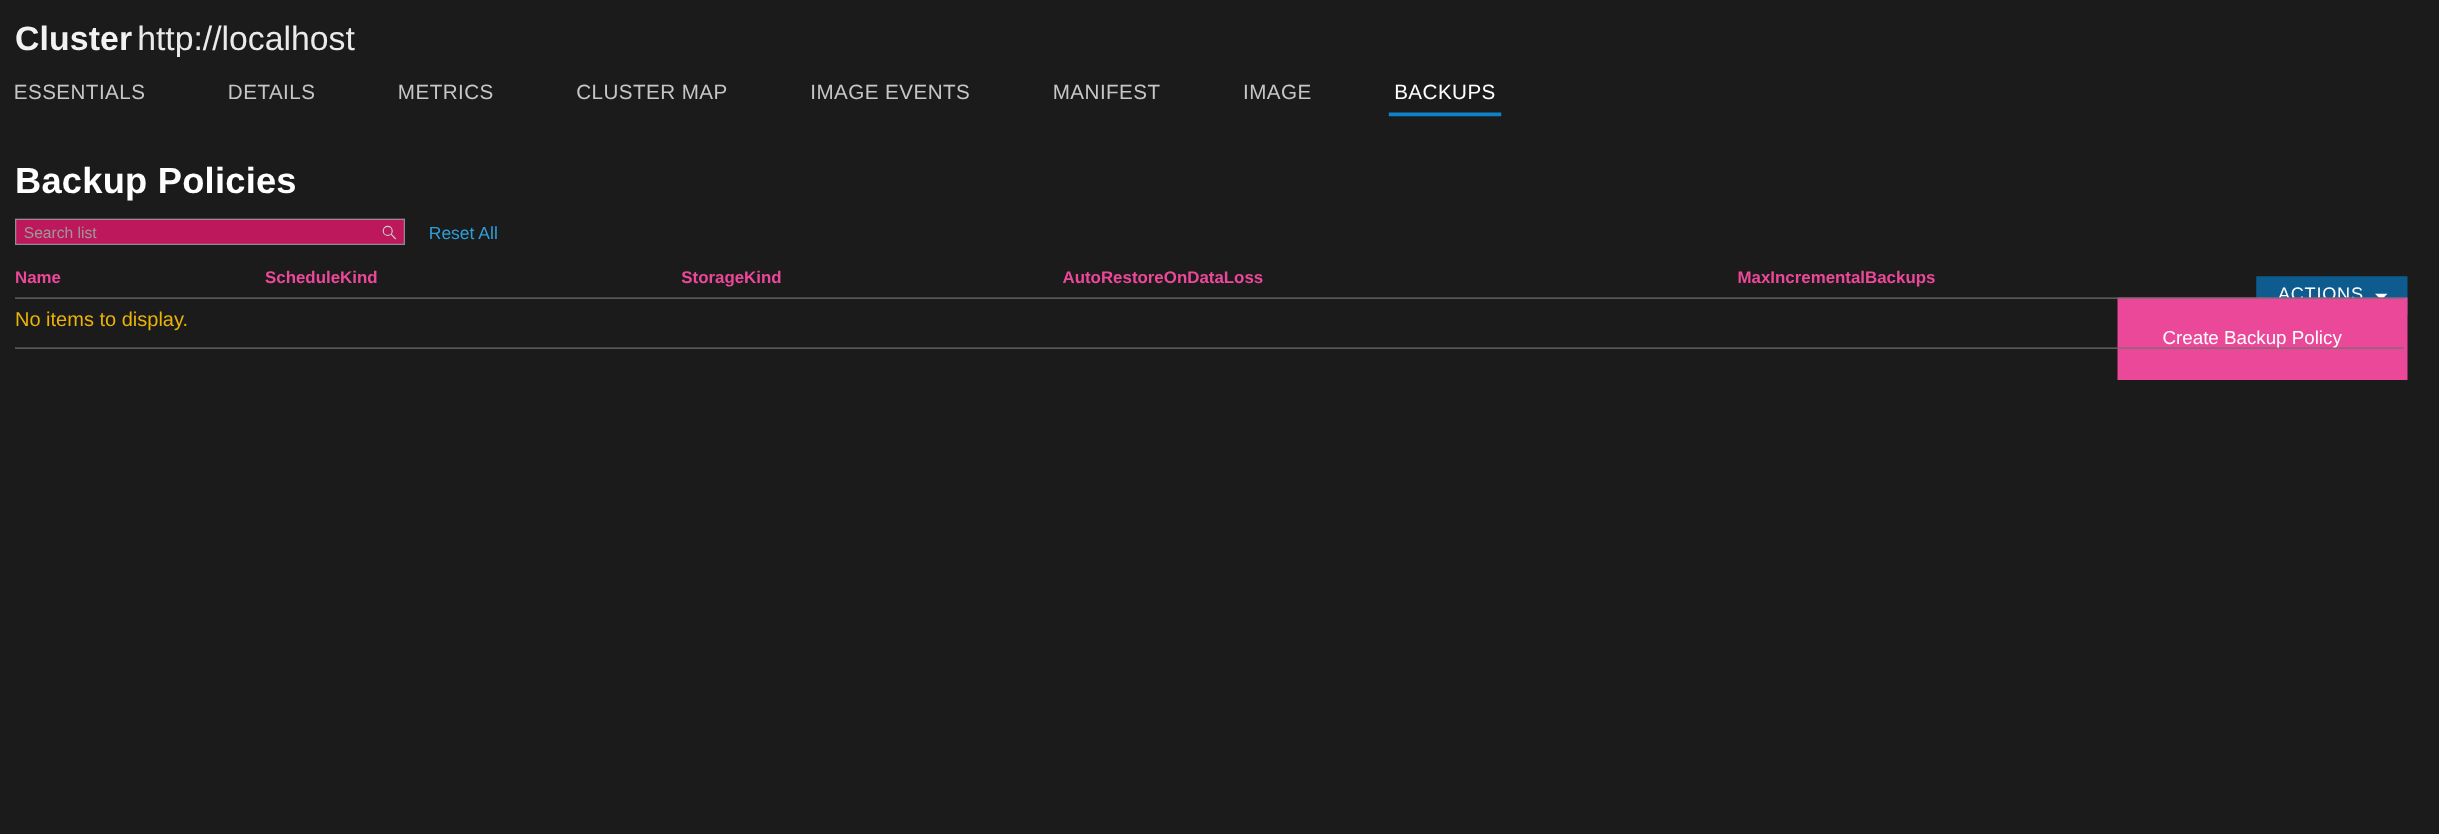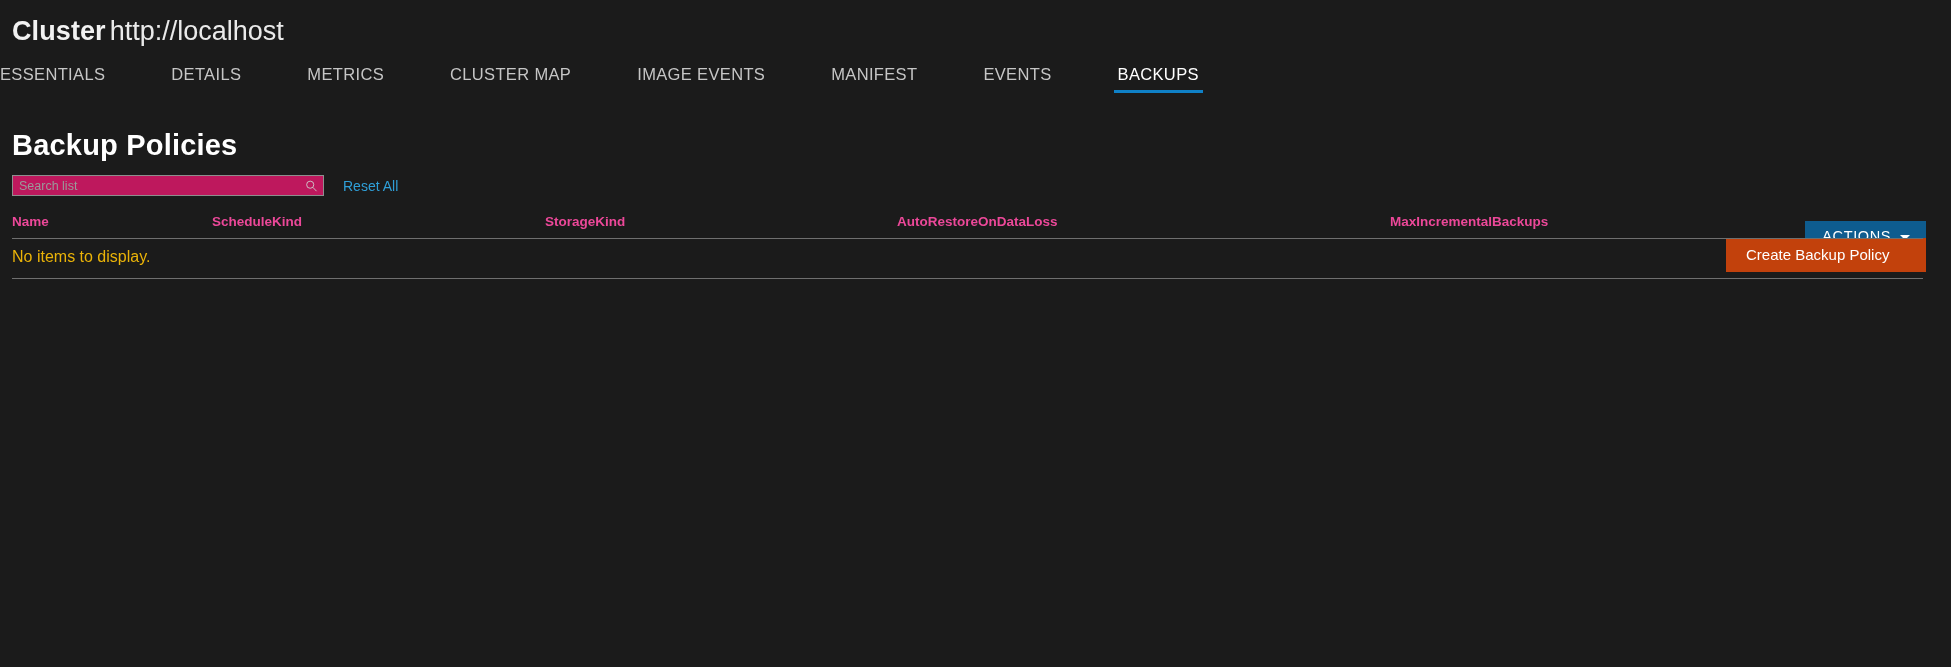--- a/index.html
+++ b/index.html
@@ -35,20 +35,21 @@
     font-weight: 400;
     color: #eaeaea;
     margin-left: 4px;
   }
 
   
   .tabbar {
     display: flex;
     align-items: flex-end;
     margin-top: 13px;
+    padding-left: 11px;
     height: 32px;
     white-space: nowrap;
   }
   .tab {
     position: relative;
     font-size: 16.5px;
     letter-spacing: .35px;
     color: #c6c6c6;
     padding: 0 0 9px 0;
     margin-right: 66px;
@@ -94,22 +95,22 @@
     border-right: 5px solid transparent;
     border-top: 5px solid #ffffff;
     display: inline-block;
     margin-top: 2px;
   }
   .actions-menu {
     position: absolute;
     right: 25px;
     top: 145px;
     min-width: 200px;
-    background: #c2410c;
-    padding: 0;
+    background: #ec4899;
+    padding: 16px;
   }
   .menu-item {
     color: #ffffff;
     font-size: 15px;
     padding: 8px 20px 9px 20px;
     white-space: nowrap;
     cursor: pointer;
   }
 
   
@@ -212,21 +213,21 @@
   </div>
 </div>
 
 <div class="tabbar">
     <div class="tab">ESSENTIALS</div>
     <div class="tab">DETAILS</div>
     <div class="tab">METRICS</div>
     <div class="tab">CLUSTER MAP</div>
     <div class="tab">IMAGE EVENTS</div>
     <div class="tab">MANIFEST</div>
-    <div class="tab">EVENTS</div>
+    <div class="tab">IMAGE</div>
     <div class="tab active">BACKUPS</div>
   </div>
 
 <div class="actions-zone">
   <div class="actions-button">
     <span>ACTIONS</span>
     <span class="caret-down"></span>
   </div>
   <div class="actions-menu">
       <div class="menu-item">Create Backup Policy</div>
@@ -245,20 +246,20 @@
       </svg>
     </div>
     <span class="reset-link">Reset All</span>
   </div>
 
   <div class="table">
     <div class="table-head">
         <div class="th" style="left: 0px;">Name</div>
         <div class="th" style="left: 200px;">ScheduleKind</div>
         <div class="th" style="left: 533px;">StorageKind</div>
-        <div class="th" style="left: 885px;">AutoRestoreOnDataLoss</div>
+        <div class="th" style="left: 838px;">AutoRestoreOnDataLoss</div>
         <div class="th" style="left: 1378px;">MaxIncrementalBackups</div>
       </div>
     <div class="table-body">
       <div class="empty-cell">No items to display.</div>
     </div>
   </div>
 </div>
 
 </body></html>

